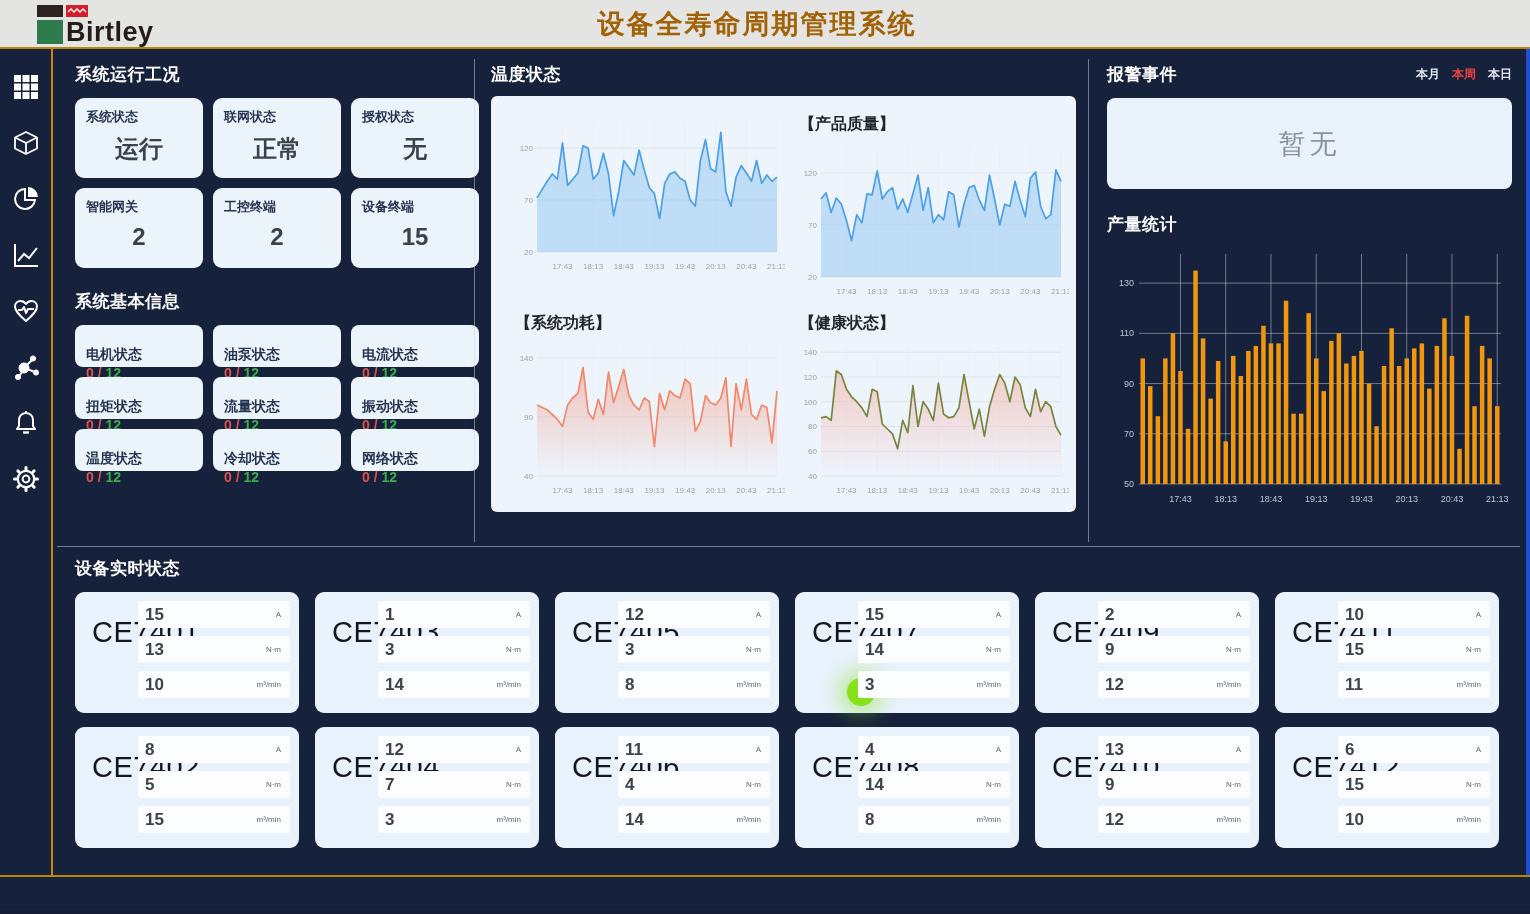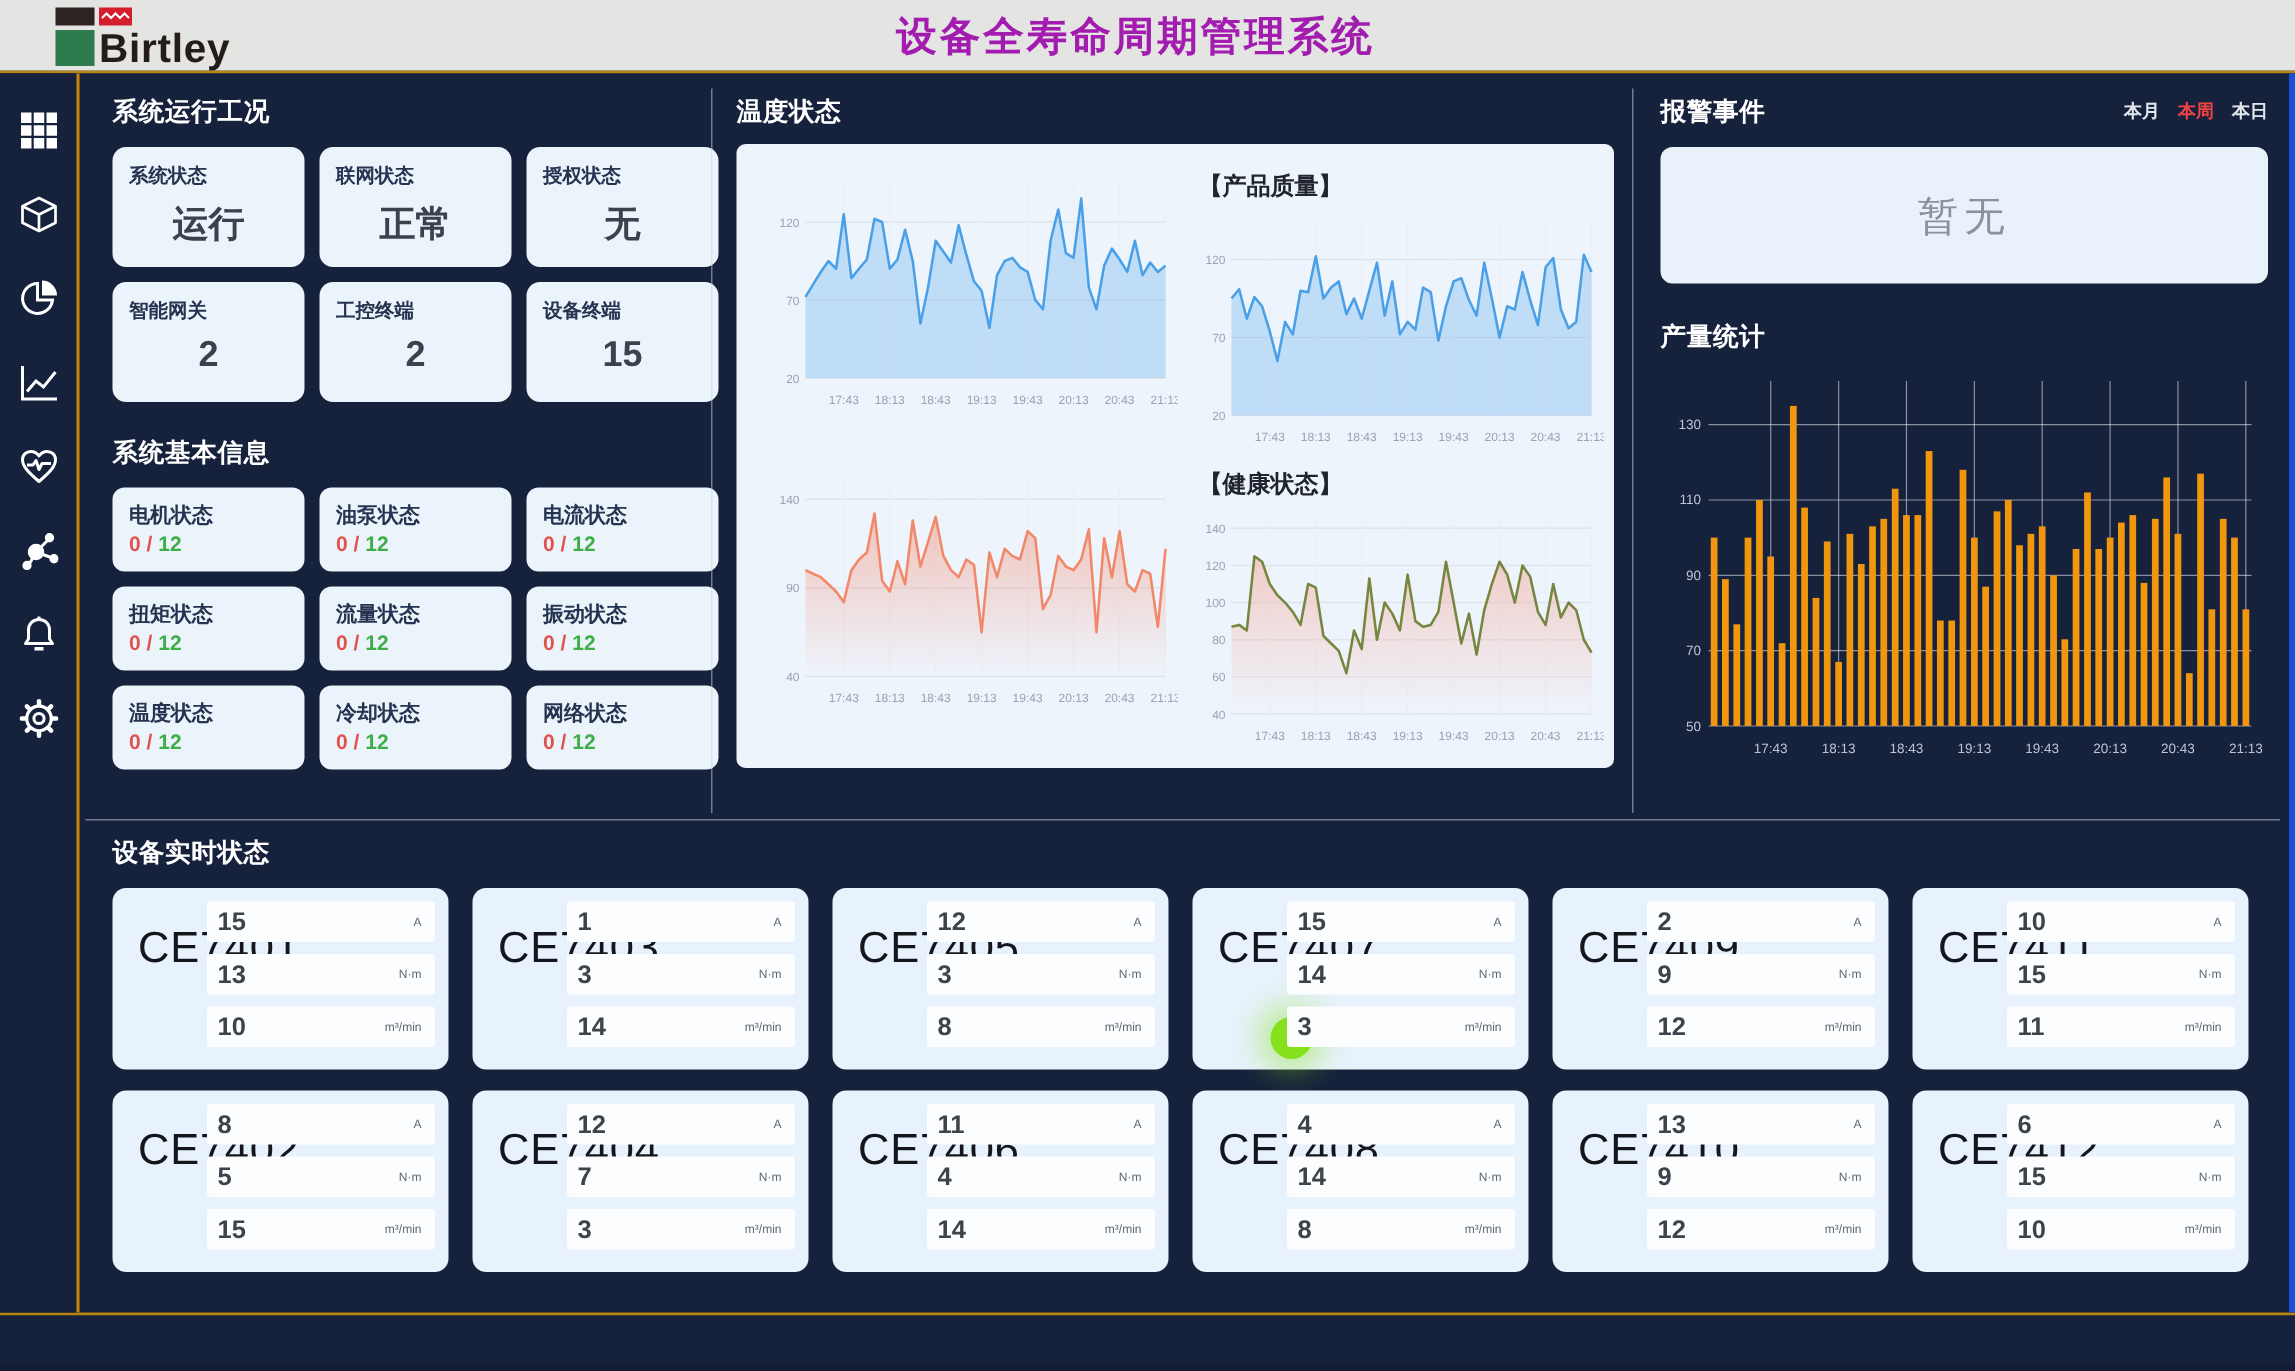--- a/index.html
+++ b/index.html
@@ -6,21 +6,21 @@
   html,body { width:1530px; height:914px; overflow:hidden; background:#131c33; font-family:"Liberation Sans", sans-serif; }
 
   
   .header { height:47px; background:#e4e4e3; position:relative; display:flex; align-items:center; }
   .logo { display:grid; grid-template-columns:auto auto; grid-template-rows:14px 26px; column-gap:3px; row-gap:1px; margin-left:37px; align-items:end; }
   .logo .blk-dark { width:26px; height:12px; background:#2d2320; align-self:end; }
   .logo .blk-red  { width:22px; height:12px; background:#d31f2b; position:relative; align-self:end; }
   .logo .blk-red svg { position:absolute; inset:0; }
   .logo .blk-green{ width:26px; height:24px; background:#2e7b4e; }
   .logo .logo-text{ font-size:27px; font-weight:bold; color:#241c18; letter-spacing:.5px; line-height:24px; }
-  .page-title { position:absolute; left:0; right:16px; text-align:center; font-size:27px; font-weight:bold; color:#a21caf; letter-spacing:2px; }
+  .page-title { position:absolute; left:0; right:16px; text-align:center; font-size:27px; font-weight:bold; color:#a16207; letter-spacing:2px; }
   .gold-line { height:2px; background:#b8860e; }
 
   
   .content { display:flex; height:828px; border-bottom:2px solid #b8860e; background:#16213c; }
   .sidebar { width:53px; border-right:2px solid #c8860f; display:flex; flex-direction:column; align-items:center; padding-top:24px; gap:28px; background:#16213c; flex:none; }
   .sidebar .icn { width:28px; height:28px; display:flex; align-items:center; justify-content:center; cursor:pointer; }
   .main { flex:1; border-right:4px solid #1d4ed8; display:flex; flex-direction:column; }
   .footer { height:33px; background:#16213c; }
 
   .top-row { display:flex; height:497px; }
@@ -29,21 +29,21 @@
 
   .sec-title { color:#fff; font-size:17px; font-weight:bold; letter-spacing:.5px; }
 
   
   .col-left { width:421px; padding:14px 0 0 22px; flex:none; }
   .cards3 { display:grid; grid-template-columns:repeat(3,128px); gap:10px; margin-top:12px; }
   .stat-card { height:80px; background:#ecf4fb; border-radius:9px; padding:10px 11px; }
   .stat-card .lbl { font-size:13px; color:#263452; font-weight:600; }
   .stat-card .val { font-size:24px; color:#3b424e; font-weight:600; text-align:center; margin-top:7px; }
   .basic-title { margin-top:22px; }
-  .info-card { height:56px; background:#ecf4fb; border-radius:8px; padding:10px 11px; }
+  .info-card { height:36px; background:#ecf4fb; border-radius:8px; padding:21px 11px; }
   .info-card .lbl { font-size:14px; color:#263452; font-weight:700; }
   .info-card .cnt { font-size:14px; font-weight:700; margin-top:1px; }
   .cnt .alarm { color:#e0524e; }
   .cnt .sep   { color:#e0524e; }
   .cnt .total { color:#3fae49; }
 
   
   .col-mid { width:613px; padding:14px 12px 0 16px; flex:none; }
   .trend-card { margin-top:10px; height:416px; background:#eef4fc; border-radius:6px; padding:12px 12px 6px 14px; display:grid; grid-template-columns:1fr 1fr; grid-template-rows:1fr 1fr; }
   .quad { padding:2px 4px; }
@@ -312,20 +312,21 @@
                 <text x="84.17021276595744" y="159" font-size="8" fill="#98a3b3" text-anchor="middle" font-family="Liberation Sans,sans-serif">18:13</text>
                 <text x="114.80851063829788" y="159" font-size="8" fill="#98a3b3" text-anchor="middle" font-family="Liberation Sans,sans-serif">18:43</text>
                 <text x="145.44680851063828" y="159" font-size="8" fill="#98a3b3" text-anchor="middle" font-family="Liberation Sans,sans-serif">19:13</text>
                 <text x="176.08510638297872" y="159" font-size="8" fill="#98a3b3" text-anchor="middle" font-family="Liberation Sans,sans-serif">19:43</text>
                 <text x="206.72340425531914" y="159" font-size="8" fill="#98a3b3" text-anchor="middle" font-family="Liberation Sans,sans-serif">20:13</text>
                 <text x="237.36170212765958" y="159" font-size="8" fill="#98a3b3" text-anchor="middle" font-family="Liberation Sans,sans-serif">20:43</text>
                 <text x="268" y="159" font-size="8" fill="#98a3b3" text-anchor="middle" font-family="Liberation Sans,sans-serif">21:13</text>
               </svg>
      </div>
             <div class="quad">
+       <div class="q-title">【系统功耗】</div>
        <svg width="276" height="168" viewBox="0 0 276 168">
                 <defs>
                   <linearGradient id="g2" x1="0" y1="0" x2="0" y2="1">
                     <stop offset="0" stop-color="#f2876a" stop-opacity=".45"></stop>
                     <stop offset="1" stop-color="#f2876a" stop-opacity="0"></stop>
                   </linearGradient>
                 </defs>
                 <line x1="28" y1="142" x2="268" y2="142" stroke="#dfe4ec" stroke-width="1"></line>
                 <text x="24" y="145" font-size="8" fill="#98a3b3" text-anchor="end" font-family="Liberation Sans,sans-serif">40</text>
                 <line x1="28" y1="82.9090909090909" x2="268" y2="82.9090909090909" stroke="#dfe4ec" stroke-width="1"></line>

